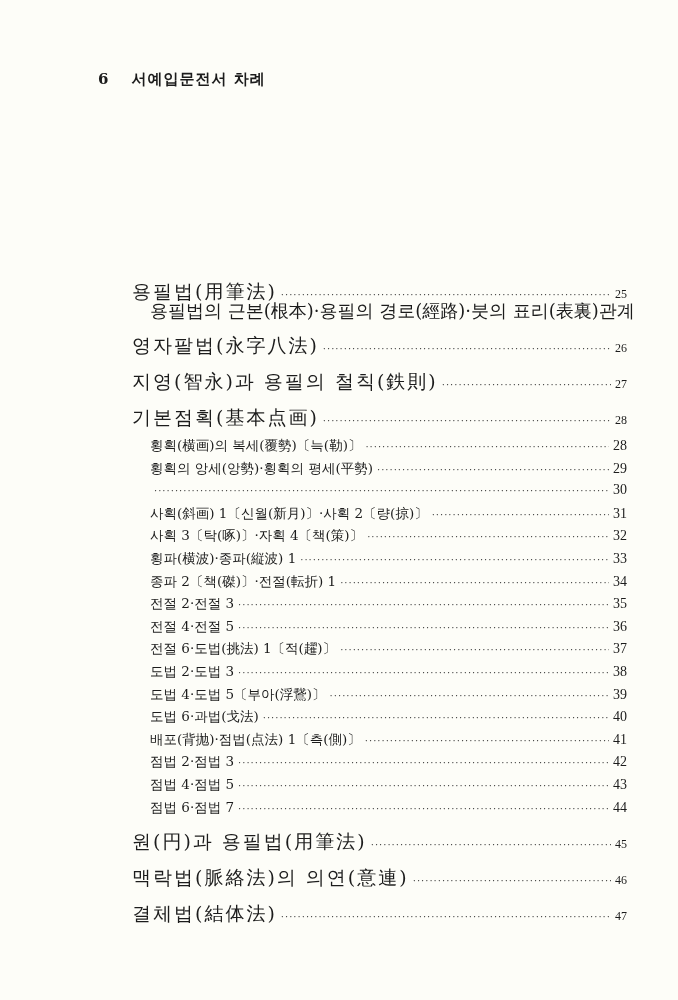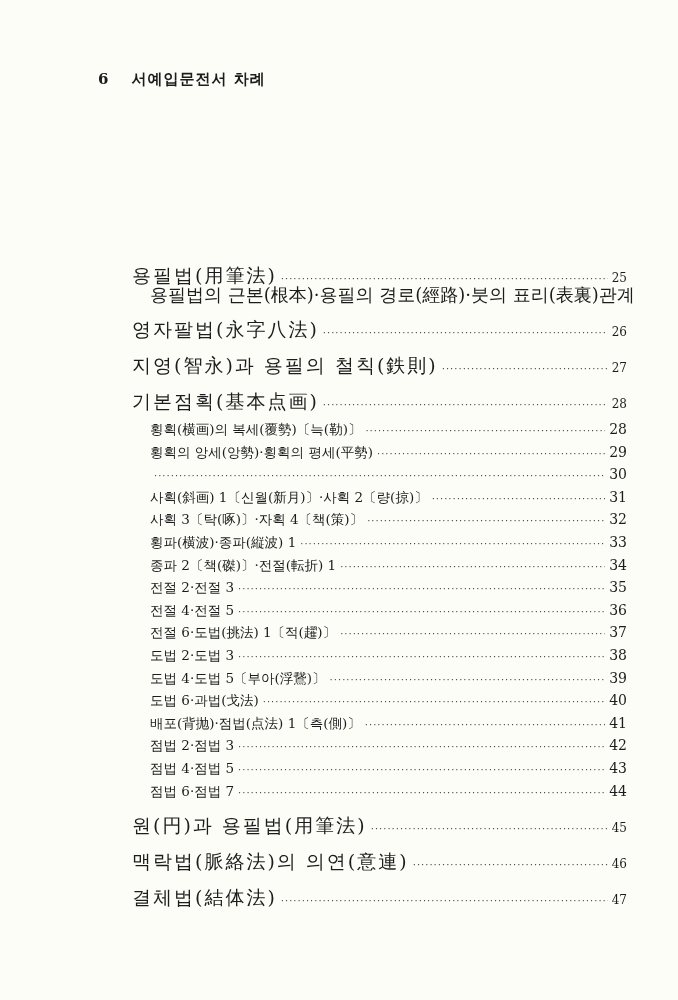--- a/index.html
+++ b/index.html
@@ -25,21 +25,21 @@
       display: flex;
       align-items: baseline;
     }
     .running-head .page-num {
       font-size: 15px;
       margin-right: 22px;
     }
     .toc {
       position: absolute;
       left: 132px;
-      top: 256px;
+      top: 272px;
       width: 495px;
     }
     .entry {
       display: flex;
       align-items: baseline;
       white-space: nowrap;
     }
     .entry .title {
       flex: 0 0 auto;
     }
@@ -50,20 +50,21 @@
       color: #333;
       letter-spacing: 1px;
       font-size: 10px;
     }
     .entry .leader::before {
       content: "··················································································································································";
     }
     .entry .page {
       flex: 0 0 auto;
       text-align: left;
+      font-family: Liberation Serif, serif;
     }
     .entry.major {
       font-size: 19px;
       letter-spacing: 2px;
       height: 34px;
       line-height: 34px;
       margin-top: 2px;
     }
     .entry.major .page {
       font-size: 12px;

